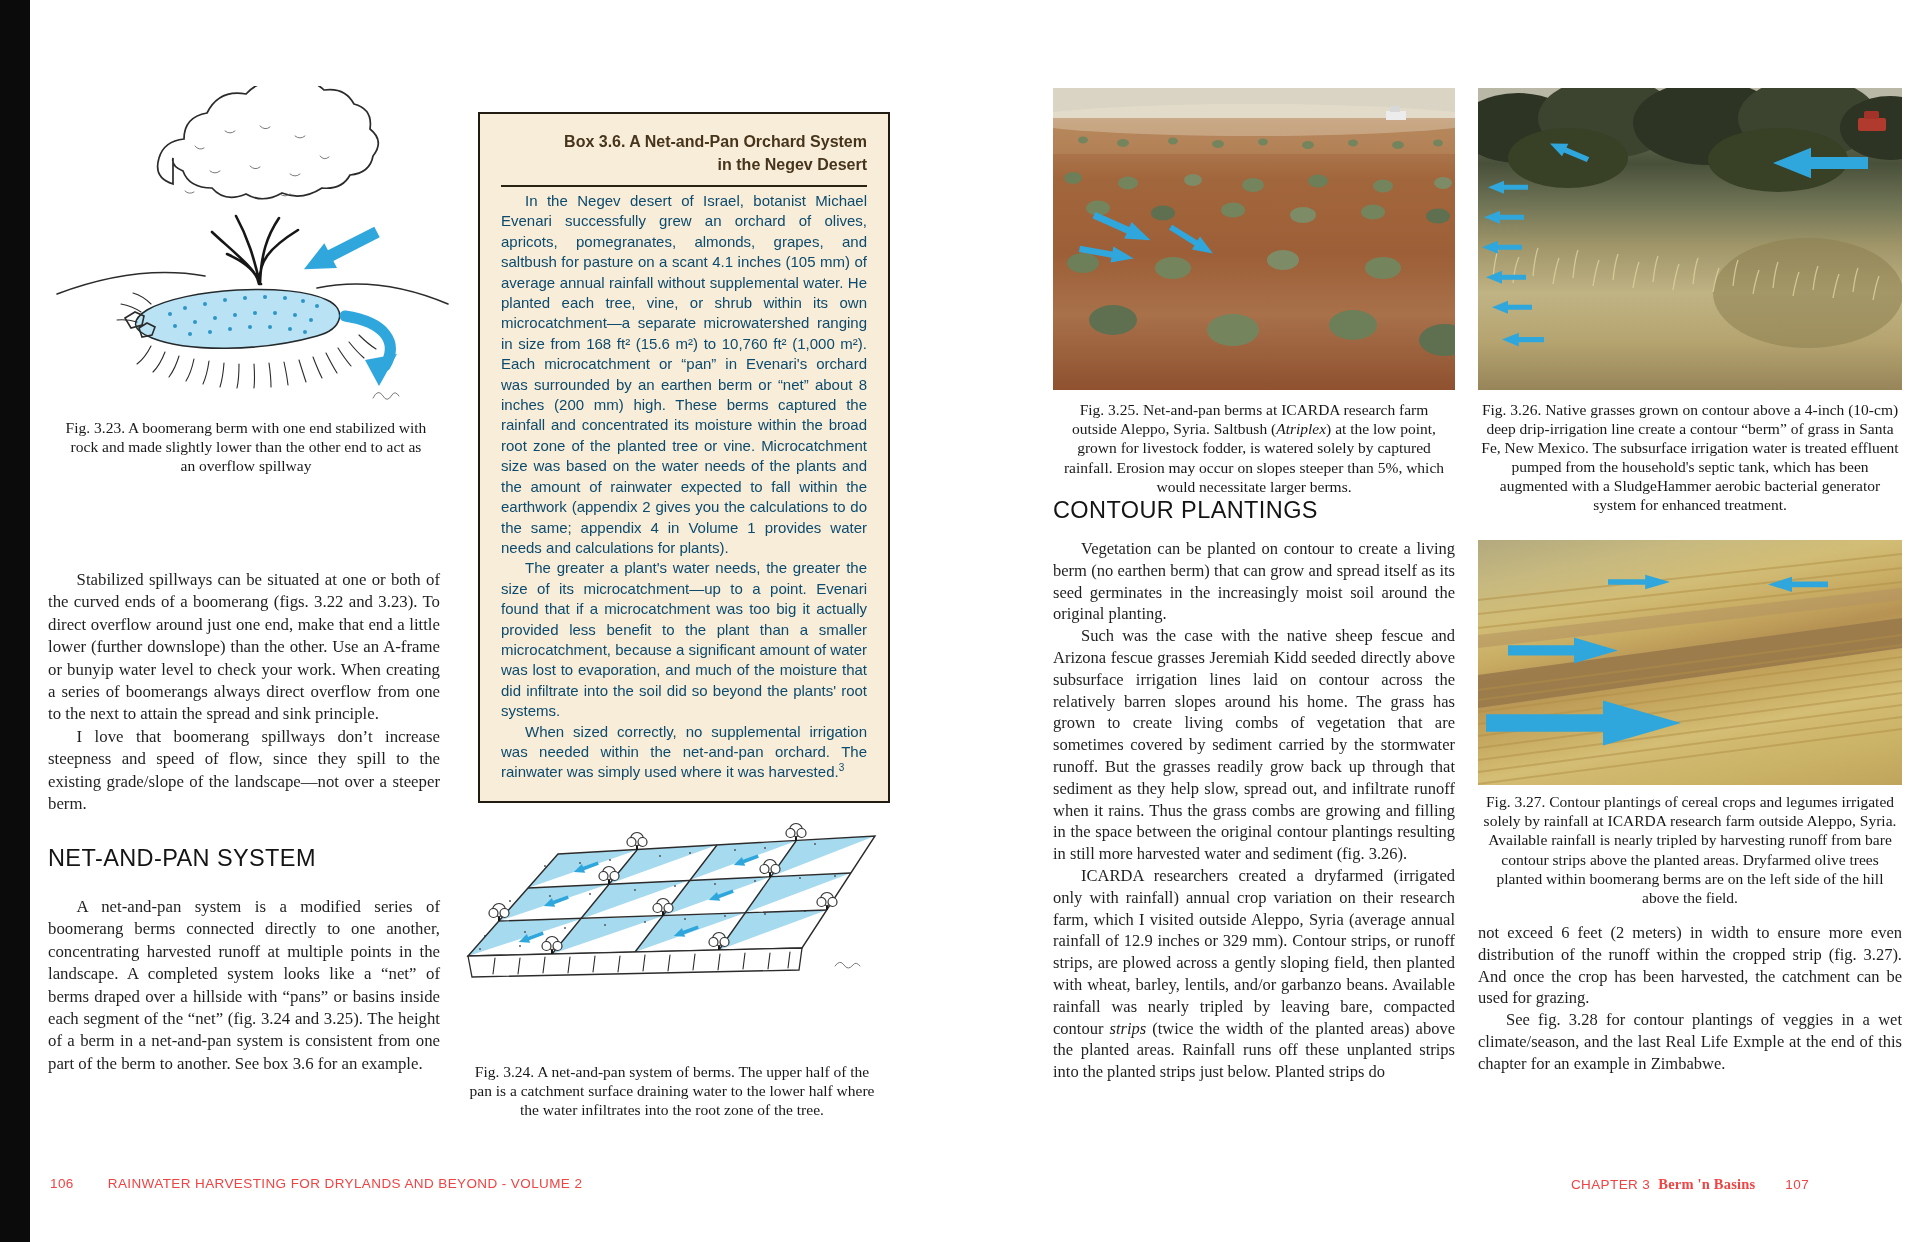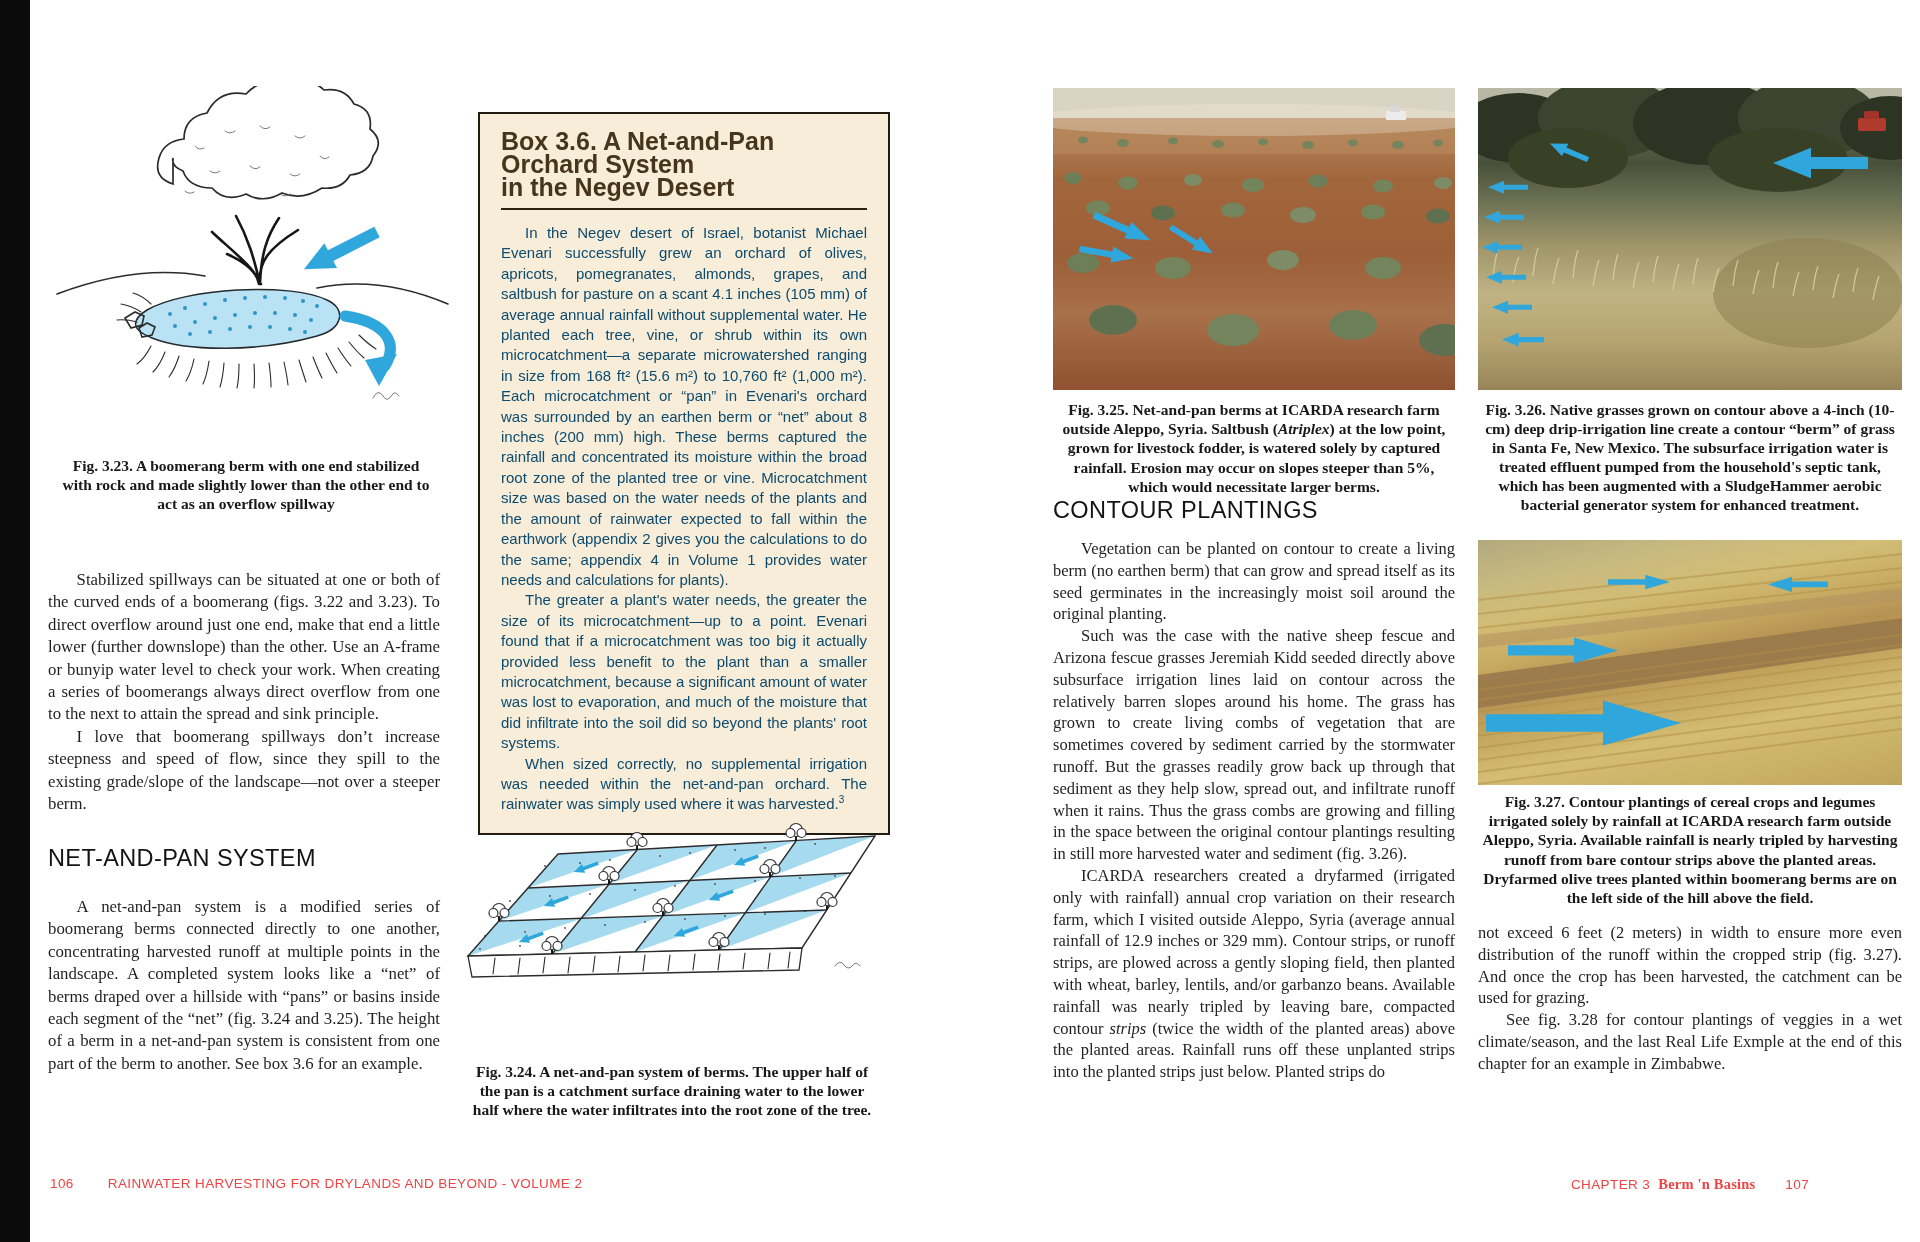--- a/index.html
+++ b/index.html
@@ -9,27 +9,27 @@
   .abs{position:absolute}
   .spine{position:absolute;left:0;top:0;width:30px;height:1242px;background:#0b0b0b}
 
   .body-text{font-size:16.8px;line-height:22.4px;text-align:justify}
   .body-text p{text-indent:1.7em}
   .body-text p.noindent{text-indent:0}
   .rt{font-size:16.5px;line-height:21.8px}
   .section-heading{font-family:"Liberation Sans",sans-serif;font-weight:400;
        font-size:23.5px;letter-spacing:.4px;color:#141414;text-indent:0}
   .left-col .section-heading{margin:32px 0 26px 0}
-  .caption{font-weight:700;font-size:15.5px;line-height:19.2px;text-align:center;color:#181818}
+  .caption{font-weight:400;font-size:15.5px;line-height:19.2px;text-align:center;color:#181818}
   .em{font-style:italic}
 
   .box{background:#f8edd8;border:2px solid #221b11;padding:16px 21px 18px 21px;
        font-family:"Liberation Sans",sans-serif}
-  .box-title{font-weight:700;font-size:25px;line-height:23px;text-align:left;
-       color:#46351c;padding-bottom:9px;border-bottom:2px solid #2b2312;margin-bottom:13px}
+  .box-title{font-weight:700;font-size:16px;line-height:23px;text-align:right;
+       color:#46351c;padding-bottom:9px;border-bottom:2px solid #2b2312;margin-bottom:4px}
   .box p{font-size:15px;line-height:20.4px;text-align:justify;text-indent:1.6em;color:#0c4a6e}
   .box sup{font-size:10px;vertical-align:super;line-height:0}
 
   .footer{font-family:"Liberation Sans",sans-serif;font-size:13.5px;
        letter-spacing:.4px;color:#ef4444}
   .footer .pgnum{margin-right:34px}
   .footer-right .chap{letter-spacing:.4px}
   .footer-right .chapname{font-family:"Liberation Serif",serif;font-weight:700;
        font-size:14.5px;letter-spacing:.2px;margin-left:8px}
   .footer-right .pgnum{margin-left:30px;margin-right:0}
@@ -129,21 +129,21 @@
       <path class="hatch" d="M86,226 q-9,-6 -20,-8"></path>
     <path class="hatch" d="M82,236 q-10,-3 -20,-2"></path>
   </g>
   <g>
     <path class="bluecurve" d="M290,230 C330,236 344,256 330,280"></path>
     <polygon class="blue" points="342,268 324,300 310,274"></polygon>
   </g>
   <path class="scrib" d="M318,312 q5,-10 10,-2 q4,7 9,-1 q3,-5 7,1"></path>
 </svg>
 
-<div class="abs caption" style="left:62px;top:456px;width:368px">Fig. 3.23. A boomerang berm with one end stabilized with rock and made slightly lower than the other end to act as an overflow spillway</div>
+<div class="abs caption" style="left:62px;top:418px;width:368px">Fig. 3.23. A boomerang berm with one end stabilized with rock and made slightly lower than the other end to act as an overflow spillway</div>
 
 <div class="abs body-text left-col" style="left:48px;top:569px;width:392px">
   <p>Stabilized spillways can be situated at one or both of the curved ends of a boomerang (figs. 3.22 and 3.23). To direct overflow around just one end, make that end a little lower (further downslope) than the other. Use an A-frame or bunyip water level to check your work. When creating a series of boomerangs always direct overflow from one to the next to attain the spread and sink principle.</p>
   <p>I love that boomerang spillways don’t increase steepness and speed of flow, since they spill to the existing grade/slope of the landscape—not over a steeper berm.</p>
   <h2 class="section-heading">NET-AND-PAN SYSTEM</h2>
   <p>A net-and-pan system is a modified series of boomerang berms connected directly to one another, concentrating harvested runoff at multiple points in the landscape. A completed system looks like a “net” of berms draped over a hillside with “pans” or basins inside each segment of the “net” (fig. 3.24 and 3.25). The height of a berm in a net-and-pan system is consistent from one part of the berm to another. See box 3.6 for an example.</p>
 </div>
 
 <div class="abs box" style="left:478px;top:112px;width:412px;min-height:670px">
   <div class="box-title">

